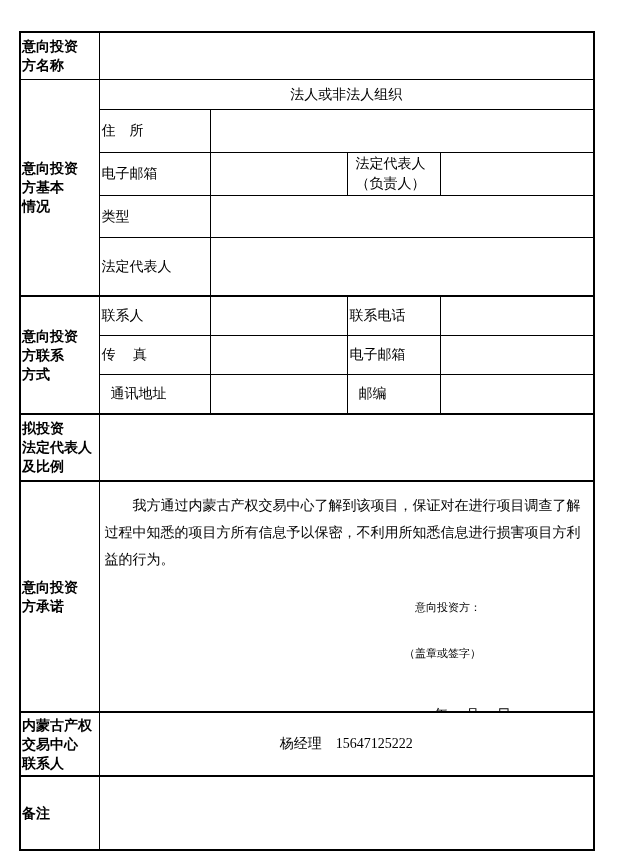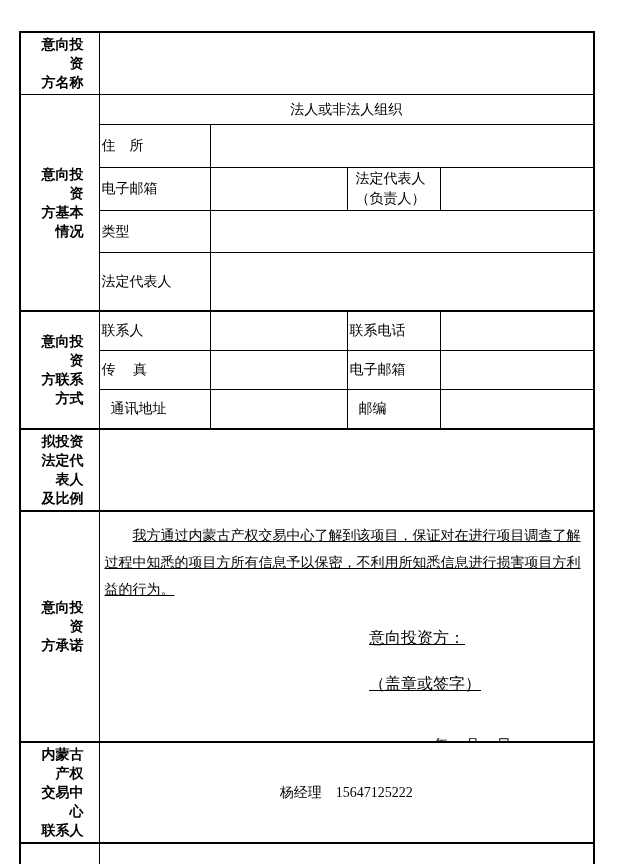--- a/index.html
+++ b/index.html
@@ -34,24 +34,24 @@
   td {
     border: 1px solid #000;
     padding: 0;
     vertical-align: middle;
     font-size: 14px;
     overflow: hidden;
   }
   tr.sec > td { border-top-width: 2px; margin-top: 7px; }
   td.lblA {
     font-weight: bold;
-    text-align: right;
+    text-align: left;
     white-space: pre-line;
     line-height: 19px;
-    padding: 2px 15px;
+    padding: 2px 1px;
   }
   td.sub {
     text-align: left;
     line-height: 18px;
     padding: 2px;
   }
   td.center-txt { text-align: center; }
   td.legal {
     text-align: left;
     white-space: pre-line;
@@ -67,39 +67,39 @@
   tr.r5  > td { height: 37px; }
   tr.r6  > td { height: 53px; }
   tr.r7  > td { height: 34px; }
   tr.r8  > td { height: 34px; }
   tr.r9  > td { height: 34px; padding-left: 11px; }
   tr.r10 > td { height: 61px; }
   tr.r11 > td { height: 225px; }
   tr.r12 > td { height: 58px; }
   tr.r13 > td { height: 68px; }
 
-  td.promise-cell { vertical-align: top; text-decoration: underline; }
+  td.promise-cell { vertical-align: top; }
   .promise-inner {
     display: flex;
     flex-direction: column;
     height: 221px;
   }
   .pledge {
     margin: 10px 6px 0 5px;
     text-indent: 2em;
     line-height: 27px;
     font-size: 14px;
   }
   .promise-spacer { flex: 1 1 auto; }
   .sig-block {
     width: fit-content;
     margin: 0 112px 0 auto;
-    text-align: left;
+    text-align: right;
     line-height: 23px;
-    font-size: 16px;
+    font-size: 11px;
     white-space: pre-line;
   }
   .date-line {
     width: fit-content;
     margin: 18px 82px 5px auto;
     font-size: 14px;
     white-space: pre;
   }
 </style>
 </head>

